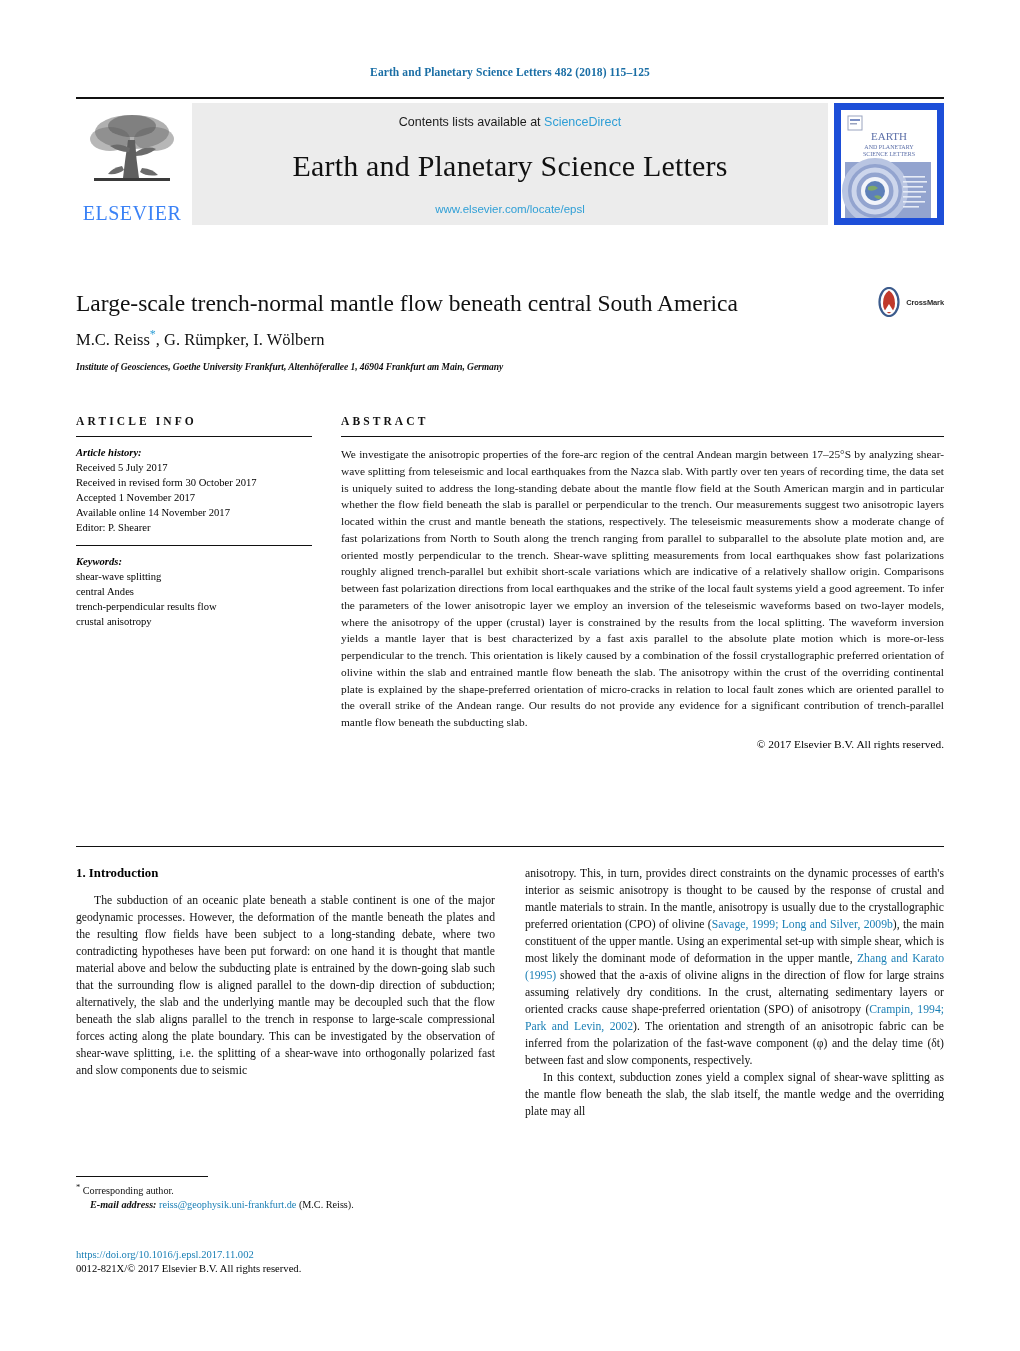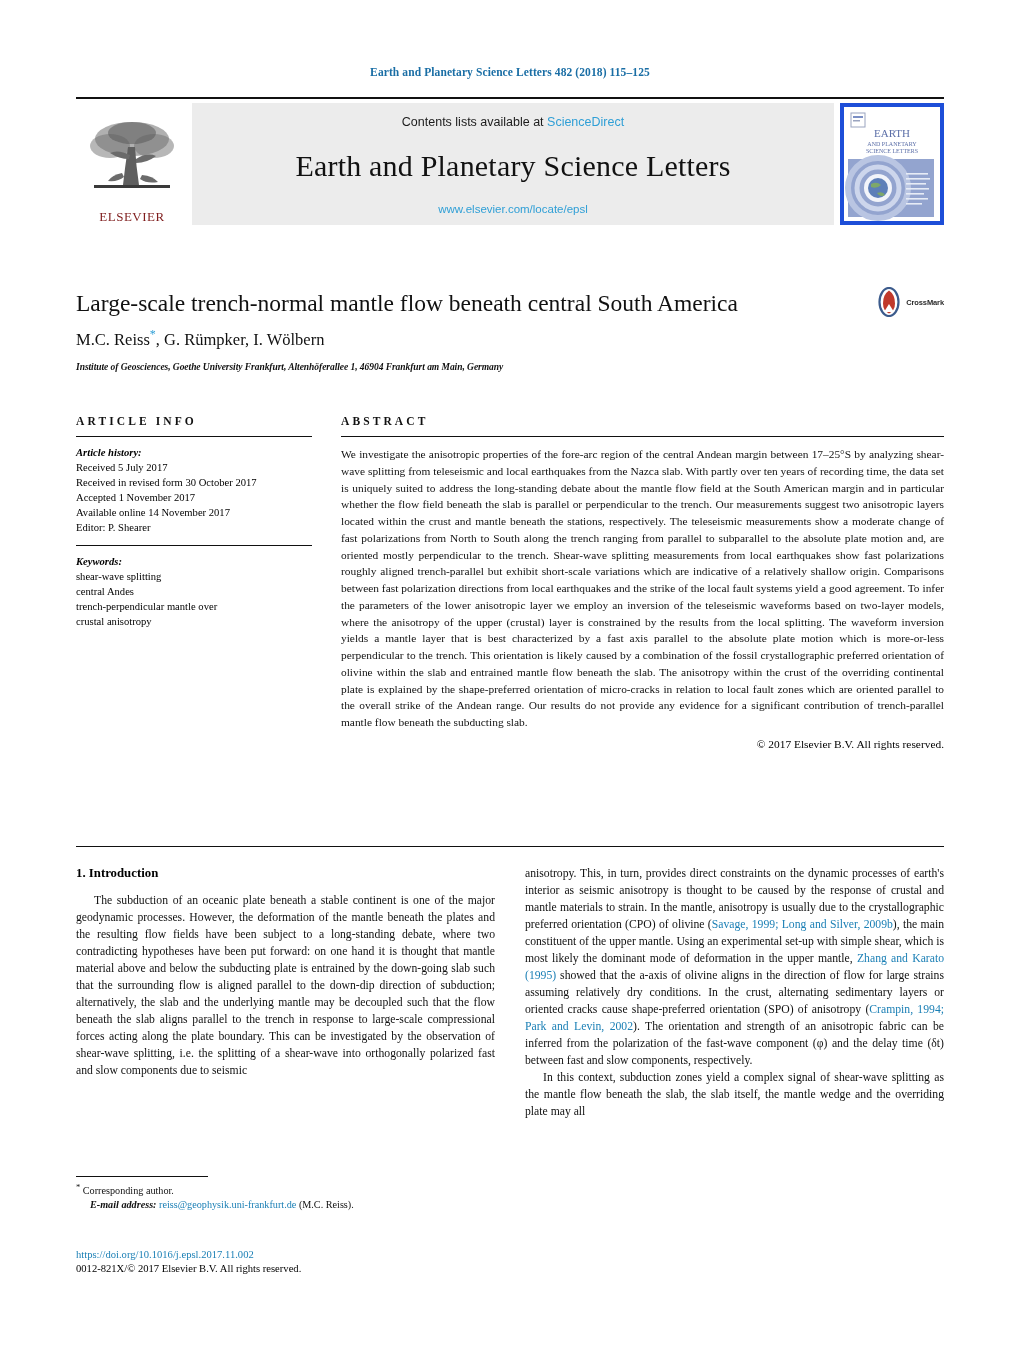--- a/index.html
+++ b/index.html
@@ -56,23 +56,23 @@
     flex: none;
     display: flex;
     flex-direction: column;
     align-items: center;
     justify-content: flex-end;
     padding-bottom: 2px;
   }
   .tree-svg { display:block; }
   .elsevier-word {
     font-family: "Liberation Serif", serif;
-    font-size: 13px;
+    font-size: 20px;
     letter-spacing: .5px;
-    color: #7f1d1d;
+    color: #3b82f6;
     line-height: 1;
     margin-top: 1px;
     font-weight: 400;
   }
   .masthead-center {
     flex: 1 1 auto;
     background: #ececec;
     margin: 0 6px 0 4px;
     display: flex;
     flex-direction: column;
@@ -94,21 +94,21 @@
     letter-spacing: .2px;
   }
   .journal-url {
     font-family: "Liberation Sans", sans-serif;
     font-size: 11.5px;
     color: #2f9fd6;
   }
   .cover-thumb {
     width: 96px;
     flex: none;
-    border: 4px solid #1d4ed8;
+    border: 7px solid #1d4ed8;
     background: #fff;
     position: relative;
     overflow: hidden;
   }
 
   
   .title-row {
     position: absolute;
     left: 76px; top: 283px;
     width: 868px;
@@ -350,21 +350,21 @@
         <div>Received in revised form 30 October 2017</div>
         <div>Accepted 1 November 2017</div>
         <div>Available online 14 November 2017</div>
         <div>Editor: P. Shearer</div>
       </div>
       <div class="info-sep"></div>
       <div class="info-block">
         <div class="info-label">Keywords:</div>
         <div>shear-wave splitting</div>
         <div>central Andes</div>
-        <div>trench-perpendicular mantle over</div>
+        <div>trench-perpendicular results flow</div>
         <div>crustal anisotropy</div>
       </div>
     </div>
 
     <div class="col-abstract">
       <div class="sec-head">ABSTRACT</div>
       <div class="hr-thin"></div>
       <div class="abstract-text">We investigate the anisotropic properties of the fore-arc region of the central Andean margin between 17–25°S by analyzing shear-wave splitting from teleseismic and local earthquakes from the Nazca slab. With partly over ten years of recording time, the data set is uniquely suited to address the long-standing debate about the mantle flow field at the South American margin and in particular whether the flow field beneath the slab is parallel or perpendicular to the trench. Our measurements suggest two anisotropic layers located within the crust and mantle beneath the stations, respectively. The teleseismic measurements show a moderate change of fast polarizations from North to South along the trench ranging from parallel to subparallel to the absolute plate motion and, are oriented mostly perpendicular to the trench. Shear-wave splitting measurements from local earthquakes show fast polarizations roughly aligned trench-parallel but exhibit short-scale variations which are indicative of a relatively shallow origin. Comparisons between fast polarization directions from local earthquakes and the strike of the local fault systems yield a good agreement. To infer the parameters of the lower anisotropic layer we employ an inversion of the teleseismic waveforms based on two-layer models, where the anisotropy of the upper (crustal) layer is constrained by the results from the local splitting. The waveform inversion yields a mantle layer that is best characterized by a fast axis parallel to the absolute plate motion which is more-or-less perpendicular to the trench. This orientation is likely caused by a combination of the fossil crystallographic preferred orientation of olivine within the slab and entrained mantle flow beneath the slab. The anisotropy within the crust of the overriding continental plate is explained by the shape-preferred orientation of micro-cracks in relation to local fault zones which are oriented parallel to the overall strike of the Andean range. Our results do not provide any evidence for a significant contribution of trench-parallel mantle flow beneath the subducting slab.</div>
       <div class="copyright-line">© 2017 Elsevier B.V. All rights reserved.</div>
     </div>

